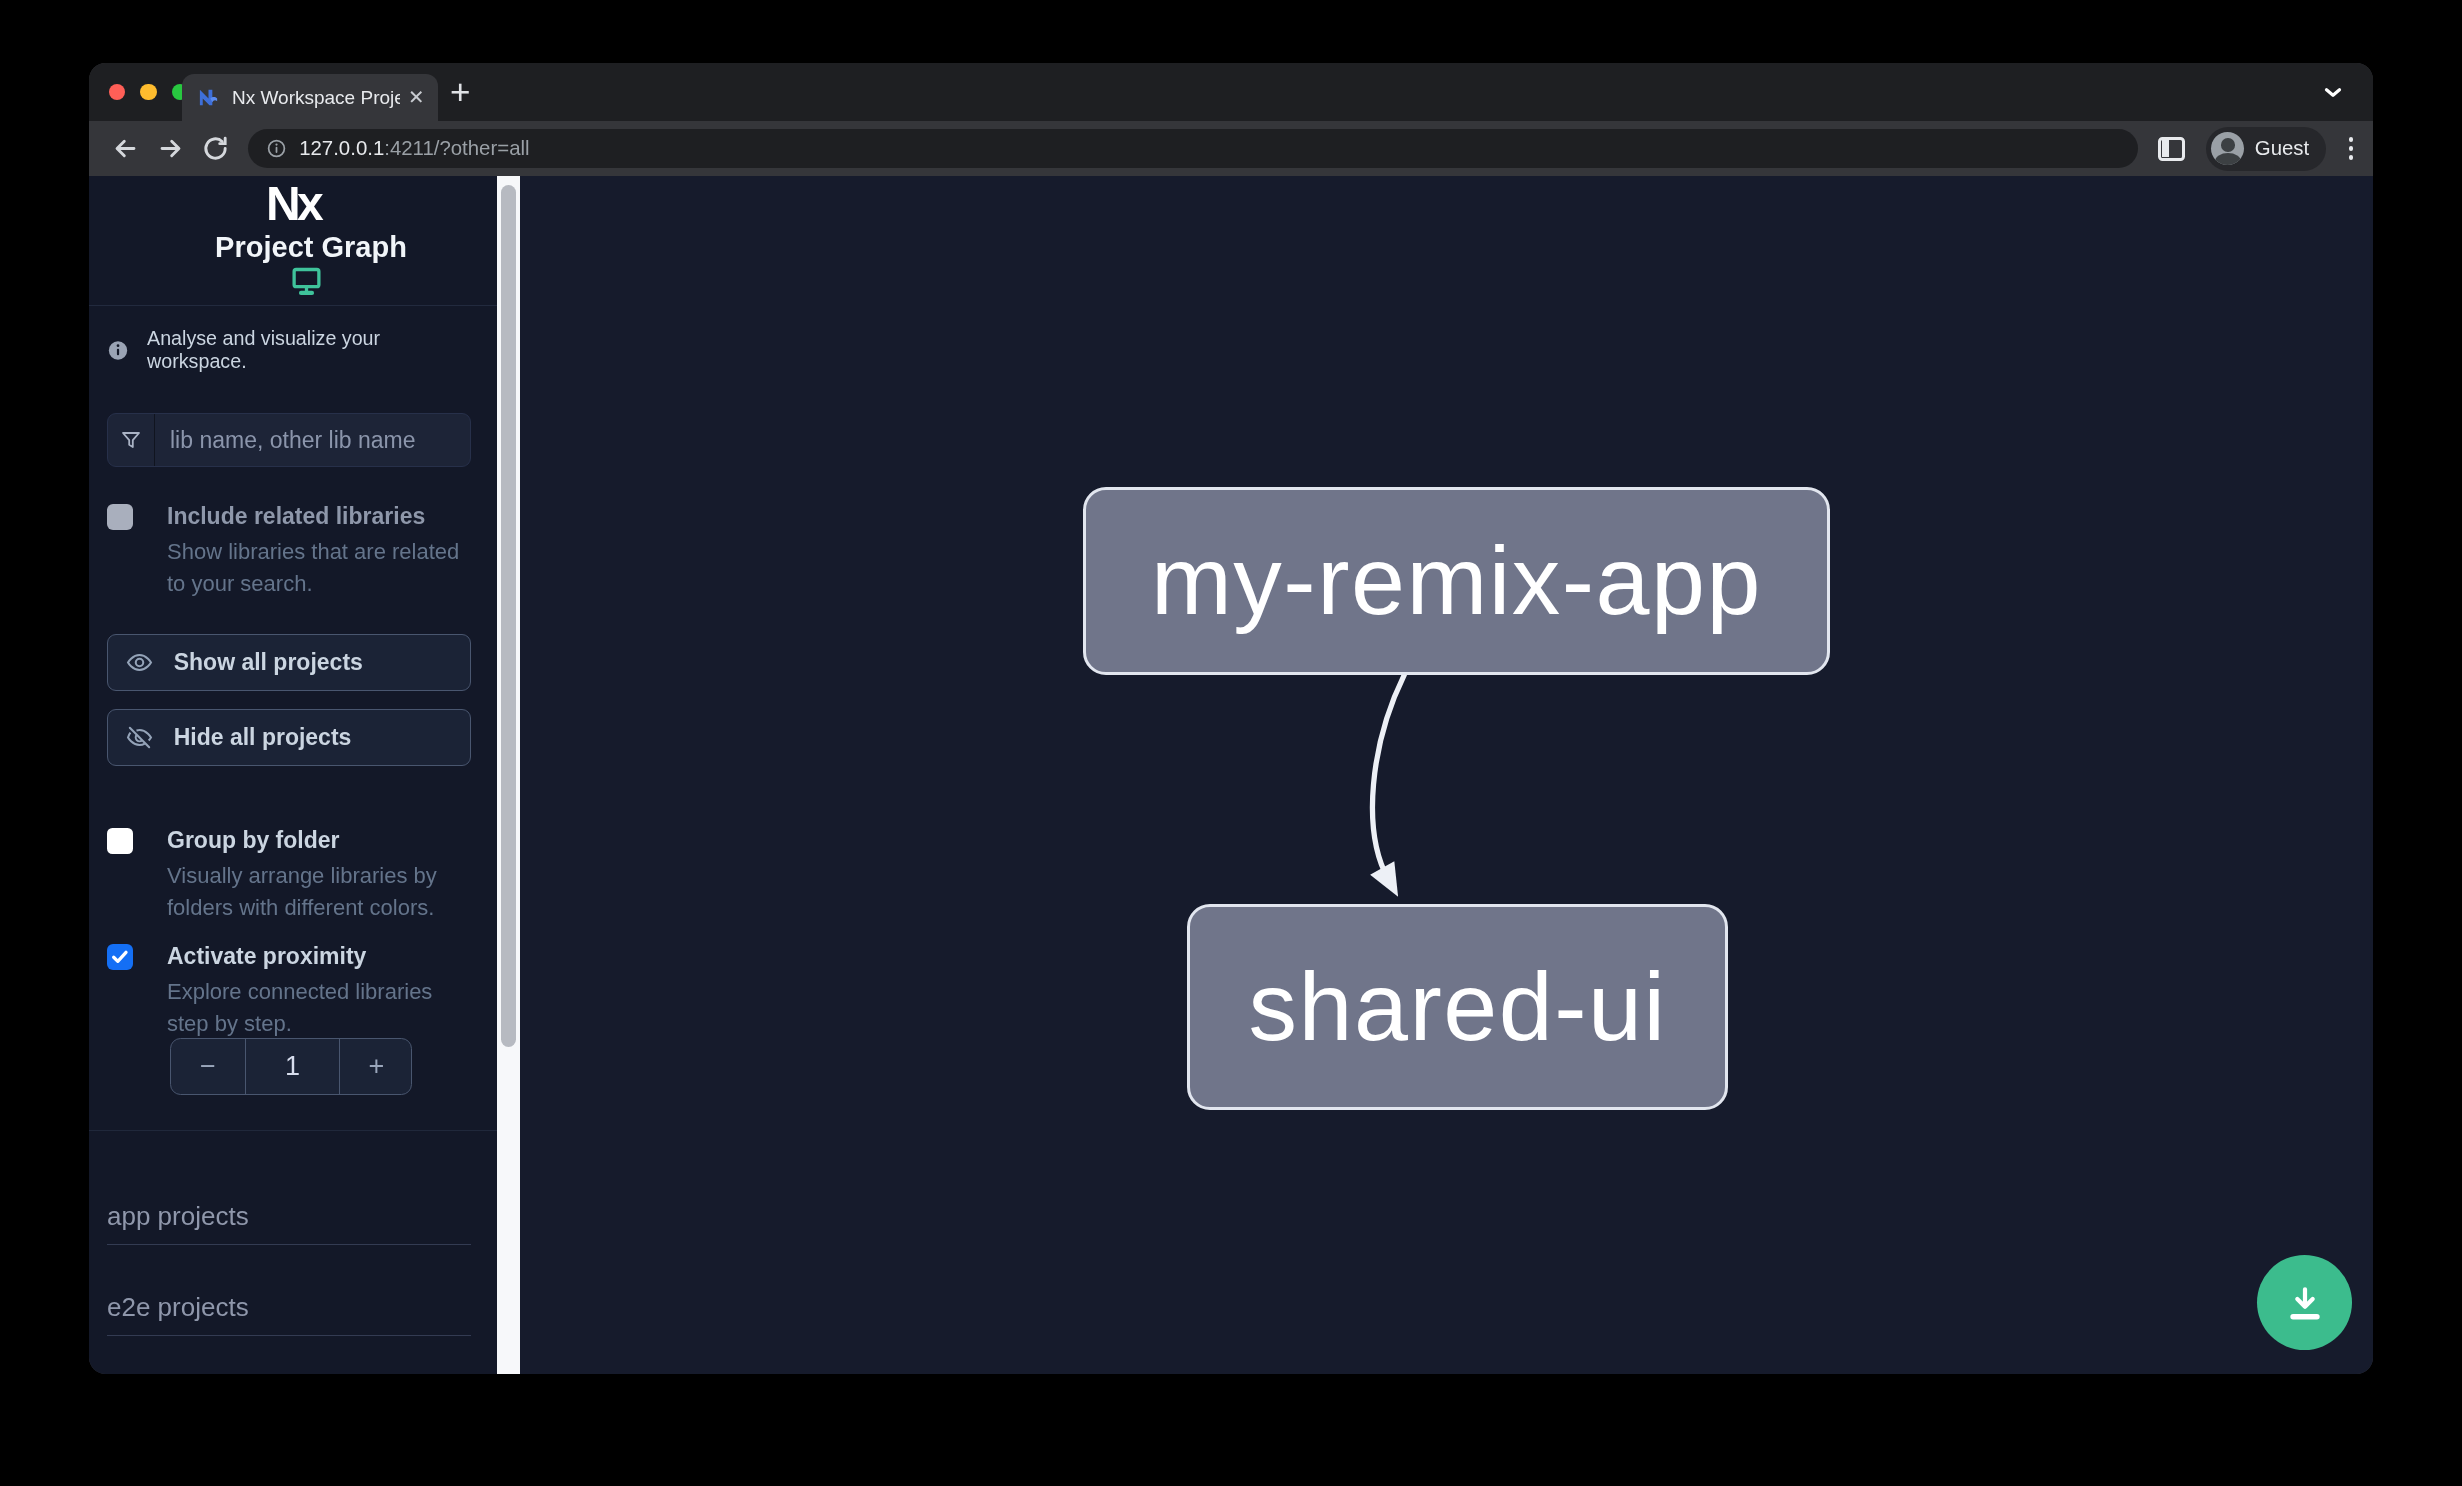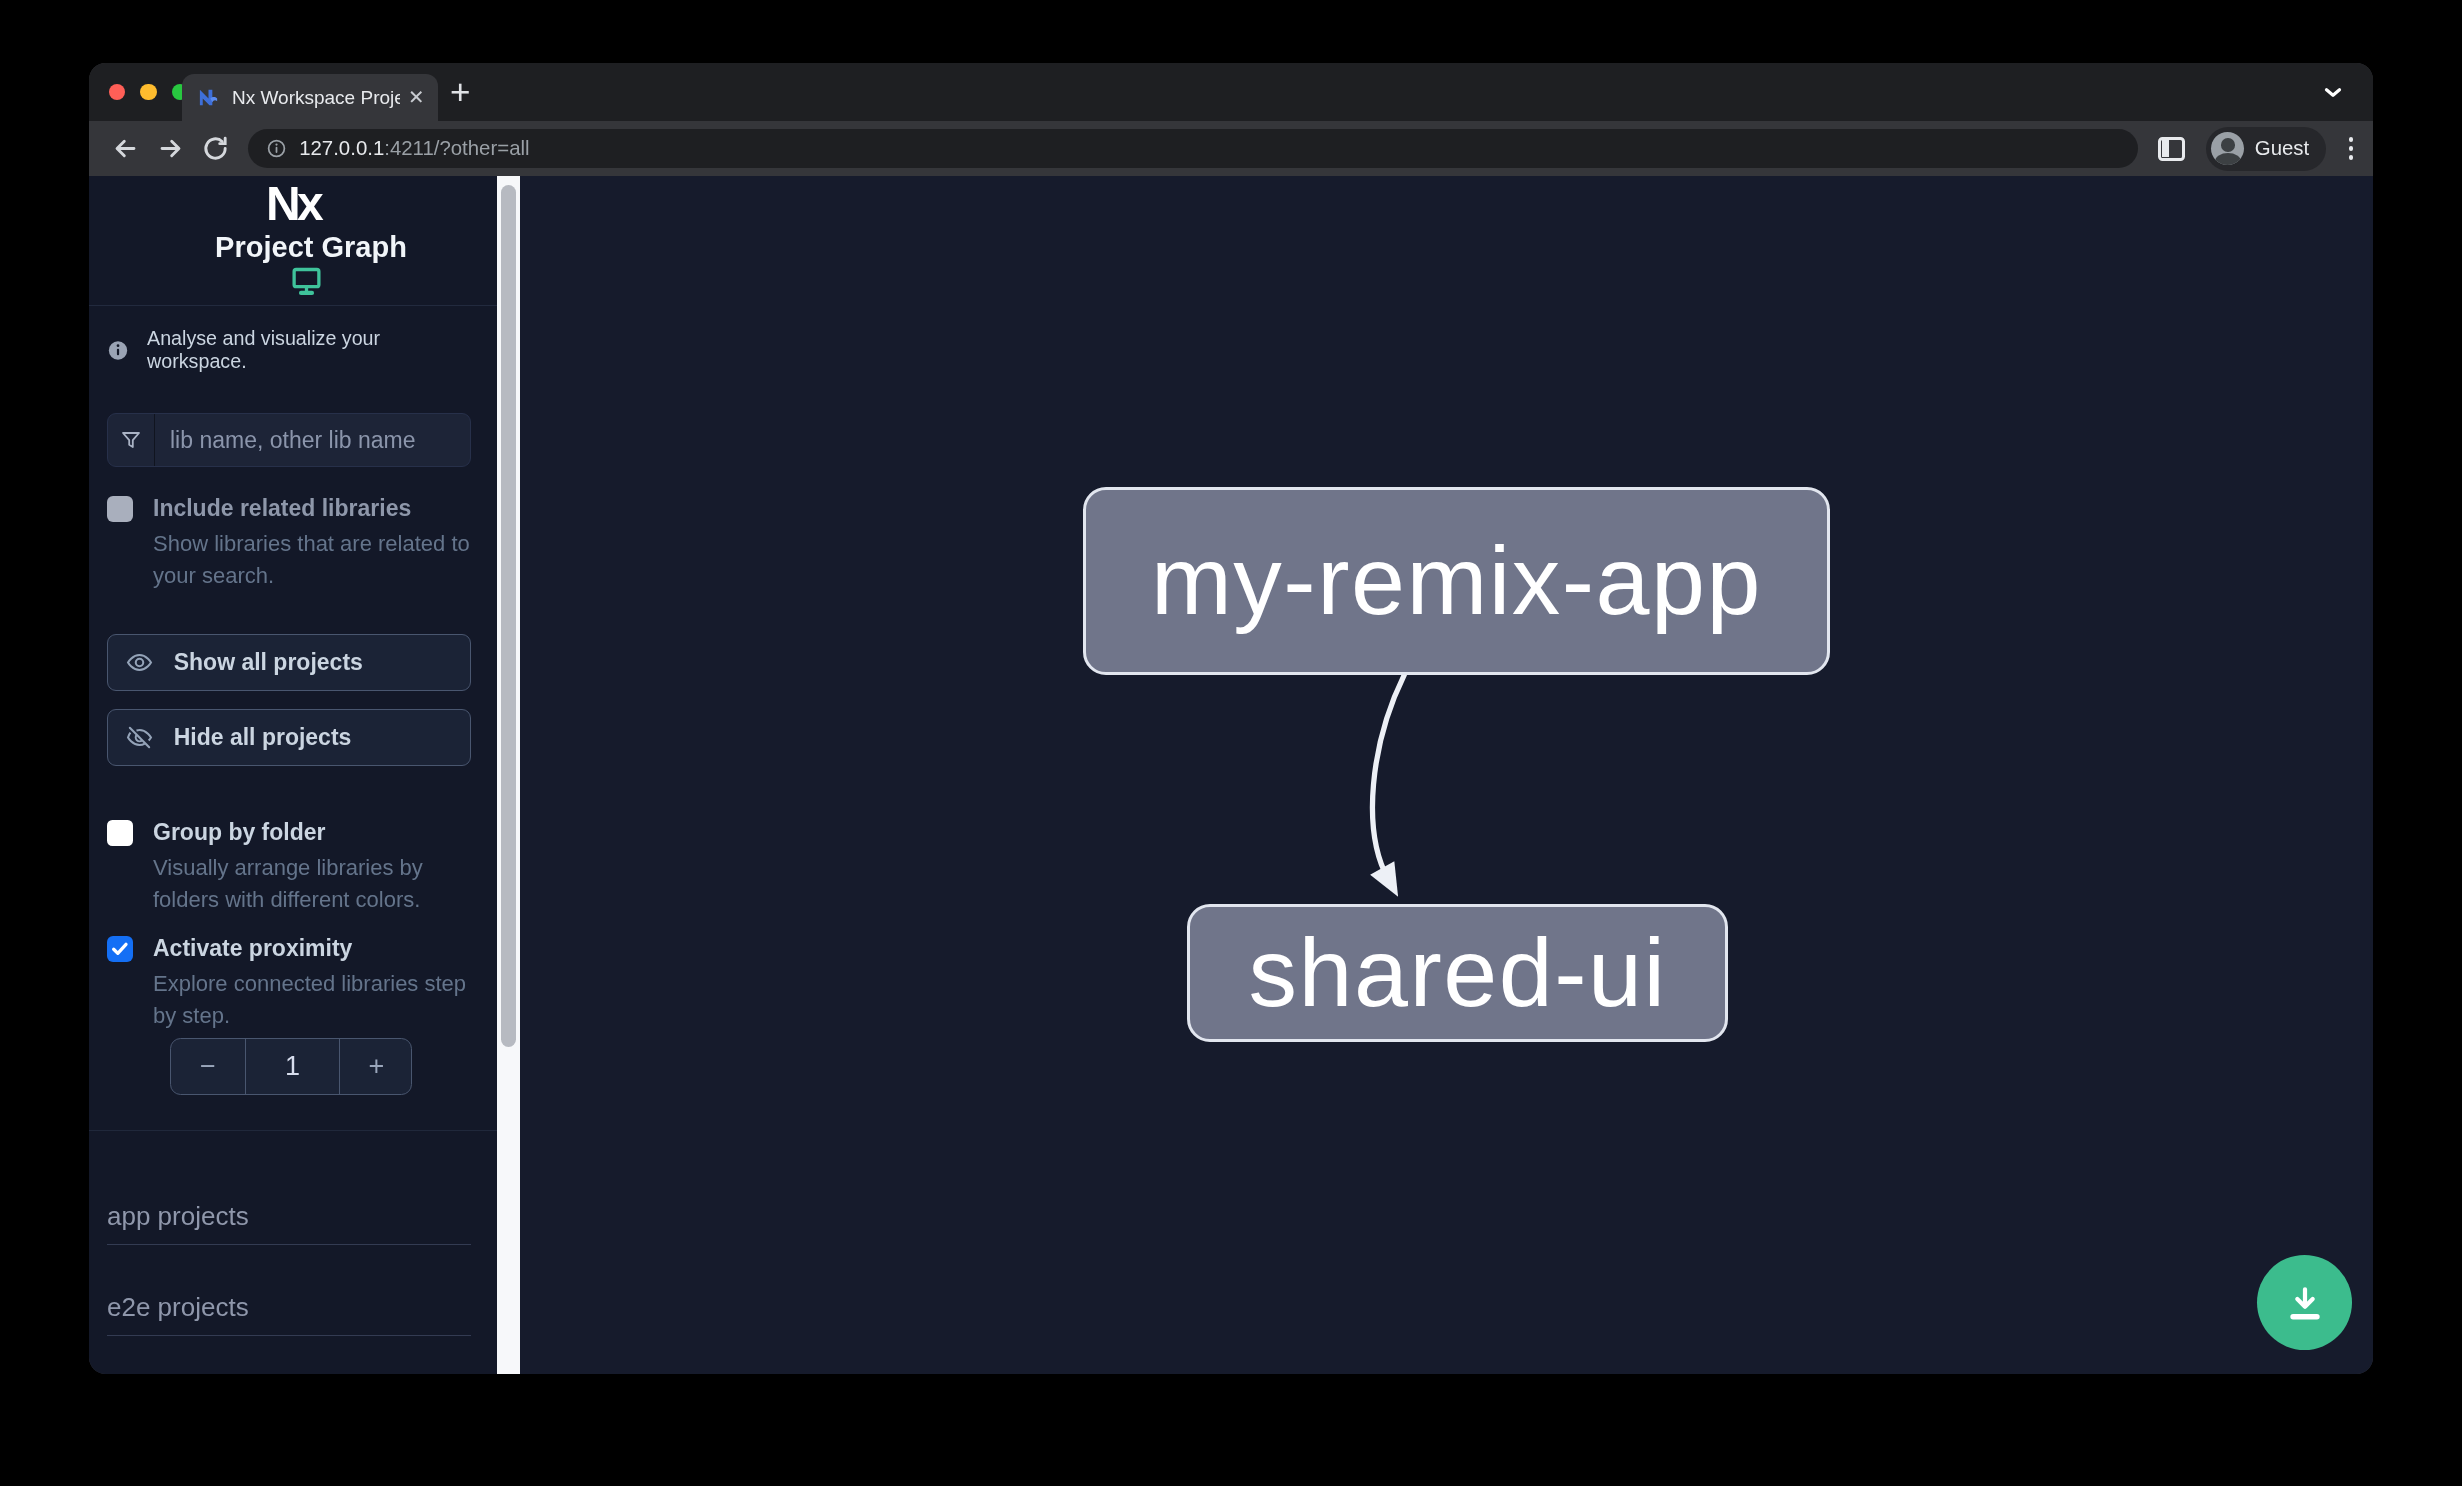--- a/index.html
+++ b/index.html
@@ -64,21 +64,21 @@
   .tagline { top: 151px; display: flex; align-items: center; gap: 18px; color: #cbd5e1; font-size: 19.7px; }
 
   .filterbox { top: 237px; height: 54px; background: #1d2437; border: 1.5px solid #27304a;
                border-radius: 9px; display: flex; align-items: center; overflow: hidden; }
   .filter-iconcell { width: 47px; height: 100%; display: flex; align-items: center; justify-content: center;
                      border-right: 1.5px solid #10141f; flex: none; }
   .filterbox input { flex: 1; background: transparent; border: none; outline: none; color: #cbd5e1;
                      font-size: 23px; padding: 0 15px; font-family: "Liberation Sans", sans-serif; }
   .filterbox input::placeholder { color: #8b95ab; }
 
-  .optrow { display: grid; grid-template-columns: 26px 1fr; column-gap: 20px; }
+  .optrow { display: grid; grid-template-columns: 26px 1fr; column-gap: 34px; margin-top: 8px; }
   .optrow .cb { width: 26px; height: 26px; border-radius: 6px; margin-top: 1.5px; }
   .cb.disabled { background: #a9afbd; }
   .cb.unchecked { background: #ffffff; border-radius: 5.3px; }
   .cb.checked { background: #146ff5; display: flex; align-items: center; justify-content: center; }
   .opt-label { font-size: 23px; font-weight: 600; color: #cbd5e1; line-height: 29px; }
   .opt-label.dim { color: #8e97aa; }
   .opt-desc { font-size: 22px; color: #64748b; line-height: 32px; margin-top: 4.5px; }
 
   .row-include { top: 318px; } .row-group { top: 642px; } .row-prox { top: 758px; }
 
@@ -103,21 +103,21 @@
   .sb-thumb { position: absolute; left: 3.8px; top: 9px; width: 15px; height: 862px;
               border-radius: 7.6px; background: #b7bac1; }
 
   
   .canvas { position: relative; flex: 1; background: #161b2c; overflow: hidden; }
   .edge-svg { position: absolute; inset: 0; width: 100%; height: 100%; }
   .gnode { position: absolute; background: #70758a; border: 3.8px solid #e2e6ef; border-radius: 23px;
            display: flex; align-items: center; justify-content: center;
            color: #ffffff; font-size: 97px; letter-spacing: 1.5px; }
   .node-a { left: 563px; top: 311px; width: 747px; height: 188px; }
-  .node-b { left: 667px; top: 728px; width: 541px; height: 138px; }
+  .node-b { left: 667px; top: 728px; width: 541px; height: 206px; }
   .fab { position: absolute; left: 1737px; top: 1079px; width: 95px; height: 95px; border-radius: 50%;
          background: #3cbc8d; display: flex; align-items: center; justify-content: center; }
 </style>
 </head>
 <body>
 
 <div class="stage">
   <div class="window">
 
     <div class="tabstrip">

